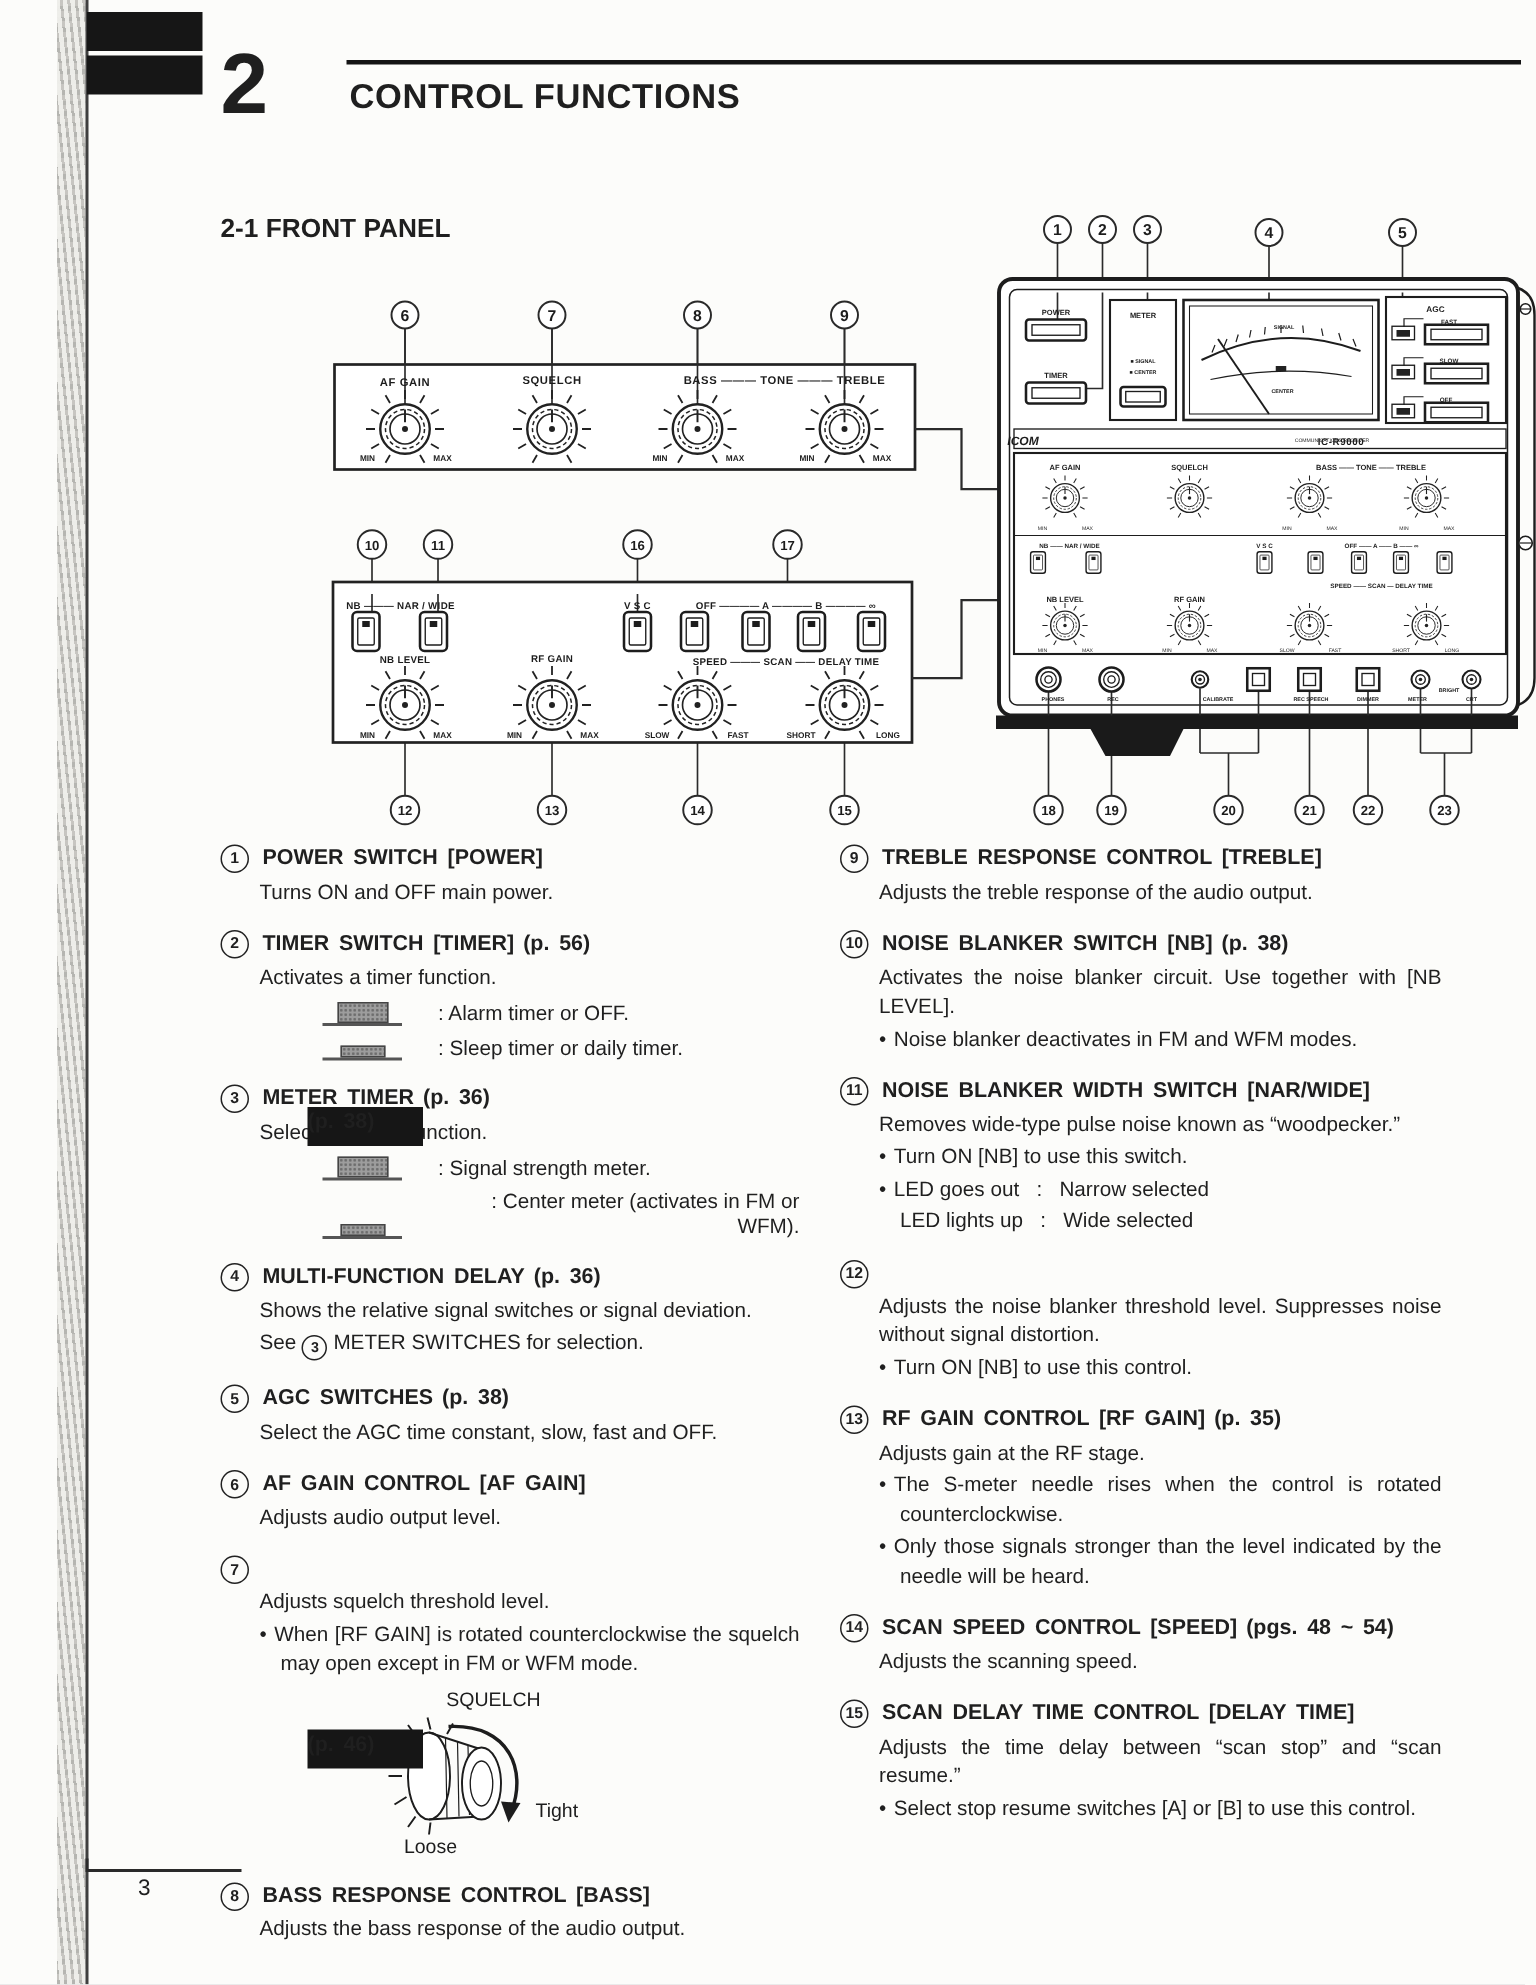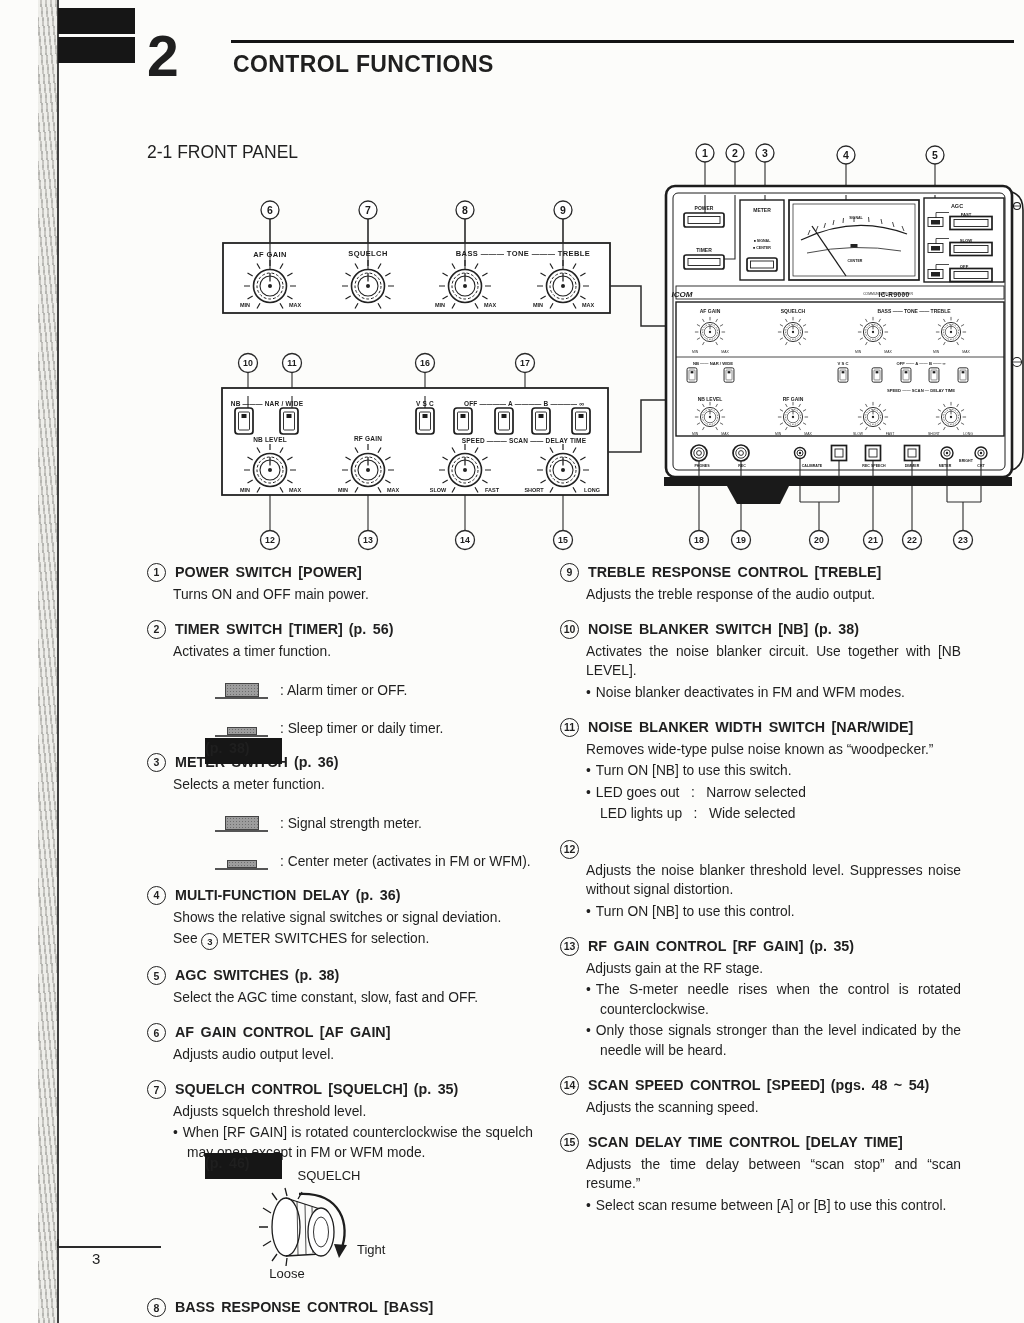--- a/index.html
+++ b/index.html
@@ -9,21 +9,21 @@
   .edge{position:absolute;left:38px;top:0;width:19px;height:1323px;
         background:repeating-linear-gradient(84deg,rgba(110,110,105,.30) 0 2px,rgba(238,238,234,.95) 2px 5px),
                    repeating-linear-gradient(0deg,#d4d4d0 0 3px,#edebe7 3px 7px);
         border-right:2.5px solid #3f3f3f;}
   
   .blk{position:absolute;left:58px;width:77px;height:26px;background:#161616;}
   .blk.b1{top:8px}.blk.b2{top:37px}
   .chapter{position:absolute;left:147px;top:24px;font-size:57px;font-weight:bold;line-height:64px;}
   .rule{position:absolute;left:231px;top:40px;width:783px;height:3px;background:#141414;}
   .title{position:absolute;left:233px;top:51px;font-size:23px;font-weight:bold;letter-spacing:.4px;}
-  .section{position:absolute;left:147px;top:142px;font-size:17.5px;font-weight:normal;}
+  .section{position:absolute;left:147px;top:142px;font-size:17.5px;font-weight:bold;}
   
   .diagram{position:absolute;left:0;top:140px;}
   .diagram text{font-family:"Liberation Sans",sans-serif;fill:#1c1c1c;text-anchor:middle;}
   .panel{fill:#fff;stroke:#222;stroke-width:1.8;}
   .panel2{fill:#fff;stroke:#1d1d1d;stroke-width:2.6;}
   .panel1{fill:none;stroke:#1d1d1d;stroke-width:1;}
   .b2s{fill:#fff;stroke:#1d1d1d;stroke-width:1.7;}
   .b1s{fill:none;stroke:#1d1d1d;stroke-width:.9;}
   .b15{fill:#fff;stroke:#1d1d1d;stroke-width:1.4;}
   .b1f{fill:#fff;stroke:#1d1d1d;stroke-width:.7;}
@@ -56,21 +56,21 @@
         width:17px;height:17px;margin-top:1px;border:1.4px solid #222;border-radius:50%;
         font-size:10.5px;font-weight:bold;word-spacing:0;}
   .cnum.sm{width:15px;height:15px;font-size:9.5px;vertical-align:-2px;}
   .ref{margin-left:6px;}
   .ref.blk{display:block;margin-left:0;}
   .ibody{padding-left:26px;font-size:13.8px;line-height:19.5px;}
   .ibody p{margin:0 0 2px;text-align:justify;}
   .bul{padding-left:14px;text-indent:-14px;}
   .bul::before{content:"•";margin-right:5px;}
   .cont{padding-left:14px;}
-  .swline{display:flex;align-items:flex-end;gap:9px;margin:20px 0 5px 42px;line-height:17px;font-size:13.8px;text-align:right;}
+  .swline{display:flex;align-items:flex-end;gap:21px;margin:5px 0 5px 42px;line-height:17px;font-size:13.8px;text-align:right;}
   .pbtn{width:56px;height:18px;position:relative;flex:0 0 auto;}
   .pbtn::after{content:"";position:absolute;left:0;right:3px;bottom:0;height:2.5px;background:#555;}
   .pbtn::before{content:"";position:absolute;background:#9d9d9d;
         background-image:radial-gradient(#6d6d6d .8px,transparent .95px);background-size:3px 3px;
         border:1px solid #444;}
   .pbtn.out::before{left:10px;right:12px;bottom:2.5px;height:12px;}
   .pbtn.inn::before{left:12px;right:14px;bottom:2.5px;height:6px;}
   .sqfig{margin:4px 0 0 56px;display:block;}
   .sqfig text{font-family:"Liberation Sans",sans-serif;fill:#1c1c1c;}
   .fl{font-size:13px;text-anchor:middle;}
@@ -433,21 +433,21 @@
           <div class="swline">
               <span class="pbtn inn"></span>
               <span>: Sleep timer or daily timer.</span>
             </div>
         </div>
       </section>
 
       <section class="item">
         <div class="head">
             <span class="cnum">3</span>
-          <div class="htext"><span>METER SWITCH</span><span class="ref">(p. 36)</span></div>
+          <div class="htext"><span>METER TIMER</span><span class="ref">(p. 36)</span></div>
           </div>
         <div class="ibody">
           <p>Selects a meter function.</p>
           <div class="swline">
               <span class="pbtn out"></span>
               <span>: Signal strength meter.</span>
             </div>
           <div class="swline">
               <span class="pbtn inn"></span>
               <span>: Center meter (activates in FM or WFM).</span>
@@ -482,21 +482,20 @@
           <div class="htext"><span>AF GAIN CONTROL [AF GAIN]</span></div>
           </div>
         <div class="ibody">
             <p>Adjusts audio output level.</p>
           </div>
       </section>
 
       <section class="item">
         <div class="head">
             <span class="cnum">7</span>
-          <div class="htext"><span>SQUELCH CONTROL [SQUELCH]</span><span class="ref">(p. 35)</span></div>
           </div>
         <div class="ibody">
           <p>Adjusts squelch threshold level.</p>
           <p class="bul">When [RF GAIN] is rotated counterclockwise the squelch may open except in FM or WFM mode.</p>
           <svg class="sqfig" width="230" height="116" viewBox="0 0 230 116">
             <text x="100" y="14" class="fl">SQUELCH</text>
             <path class="ln" d="M48,34 L43,27 M58,30 L56,22 M69,33 L73,26 M42,47 L34,42 M39,61 L30,61 M42,75 L34,80 M48,88 L43,95 M58,92 L57,100"></path>
             <path class="arr" d="M70,28 C112,26 122,59 112,84"></path>
             <polygon points="105,78 118,79 110,92" fill="#1d1d1d"></polygon>
             <ellipse cx="57" cy="61" rx="14" ry="29" class="lnf"></ellipse>
@@ -590,21 +589,21 @@
           </div>
       </section>
 
       <section class="item">
         <div class="head">
             <span class="cnum">15</span>
           <div class="htext"><span>SCAN DELAY TIME CONTROL [DELAY TIME]</span><span class="ref blk">(p. 46)</span></div>
           </div>
         <div class="ibody">
           <p>Adjusts the time delay between “scan stop” and “scan resume.”</p>
-          <p class="bul">Select scan resume between [A] or [B] to use this control.</p>
+          <p class="bul">Select stop resume switches [A] or [B] to use this control.</p>
         </div>
       </section>
     </div>
   </div>
 
   <div class="ptick"></div>
   <div class="pline"></div>
   <div class="pnum">3</div>
 </div>
 

